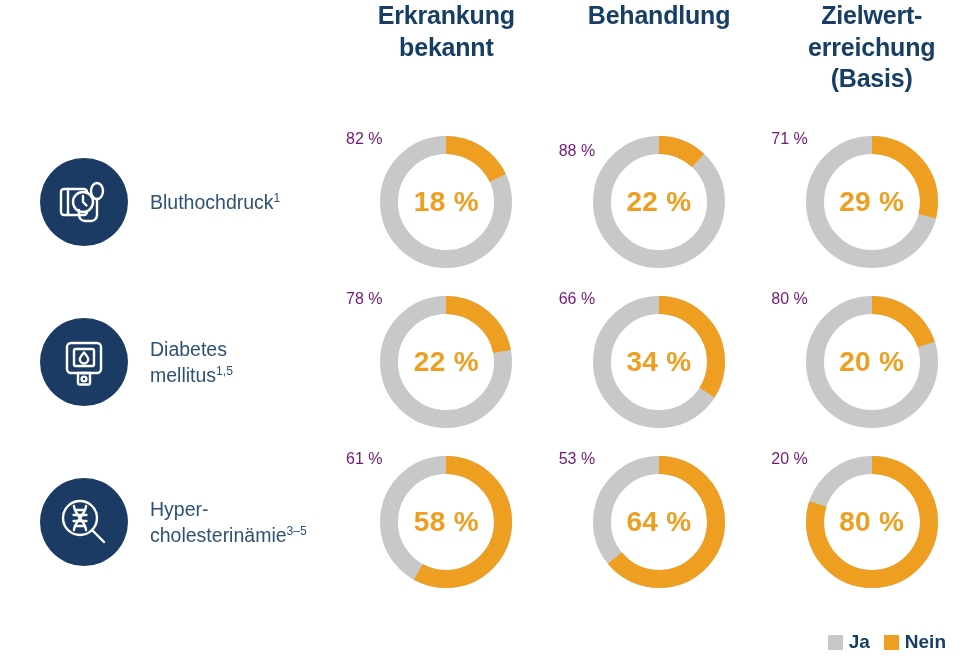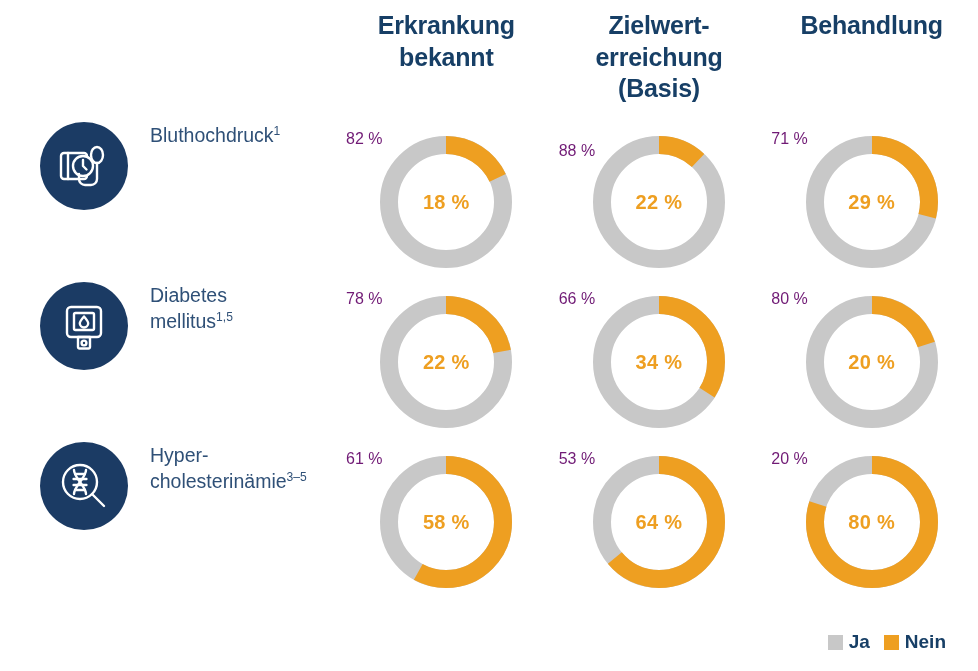--- a/index.html
+++ b/index.html
@@ -33,21 +33,20 @@
     height: 120px;
     display: flex;
   }
   .col-header {
     flex: 1 1 0;
     text-align: center;
     color: #173F66;
     font-size: 25px;
     font-weight: bold;
     line-height: 1.26;
-    padding-top: 10px;
     box-sizing: border-box;
     letter-spacing: -0.2px;
   }
   .col-header .hl { display: block; }
 
   
   .row {
     position: absolute;
     left: 0;
     width: 978px;
@@ -57,21 +56,21 @@
   #row-1 { top: 282px; }
   #row-2 { top: 442px; }
 
   .row-label-zone {
     position: absolute;
     left: 0;
     top: 0;
     width: 340px;
     height: 160px;
     display: flex;
-    align-items: flex-start;
+    align-items: center;
   }
 
   .icon-circle {
     width: 88px;
     height: 88px;
     border-radius: 50%;
     background: #1B3B64;
     margin-left: 40px;
     flex: 0 0 auto;
     display: flex;
@@ -126,21 +125,21 @@
   .center-val {
     position: absolute;
     left: 0;
     top: 0;
     width: 132px;
     height: 132px;
     display: flex;
     align-items: center;
     justify-content: center;
     color: #EE9F21;
-    font-size: 20px;
+    font-size: 28px;
     font-weight: bold;
     letter-spacing: 0.3px;
   }
   .outer-val {
     position: absolute;
     color: #701a75;
     font-size: 16px;
     white-space: nowrap;
   }
 
@@ -172,26 +171,26 @@
 <body>
 
 <div id="card">
 
   <div class="col-headers">
     <div class="col-header">
       <span class="hl">Erkrankung</span>
       <span class="hl">bekannt</span>
     </div>
     <div class="col-header">
+      <span class="hl">Behandlung</span>
+    </div>
+    <div class="col-header">
       <span class="hl">Zielwert-</span>
       <span class="hl">erreichung</span>
       <span class="hl">(Basis)</span>
-    </div>
-    <div class="col-header">
-      <span class="hl">Behandlung</span>
     </div>
   </div>
 
   <div class="row" id="row-0">
     <div class="row-label-zone">
       <div class="icon-circle">
         <svg width="58" height="58" viewBox="0 0 58 58" fill="none" stroke="#ffffff" stroke-width="2.4" stroke-linecap="round" stroke-linejoin="round">
           <path d="M9 16 h20 a3 3 0 0 1 3 3 v20 a3 3 0 0 1 -3 3 h-20 a3 3 0 0 1 -3 -3 v-20 a3 3 0 0 1 3 -3 z"></path>
           <path d="M13 16 v26"></path>
           <circle cx="28" cy="29" r="10" fill="#1B3B64"></circle>

